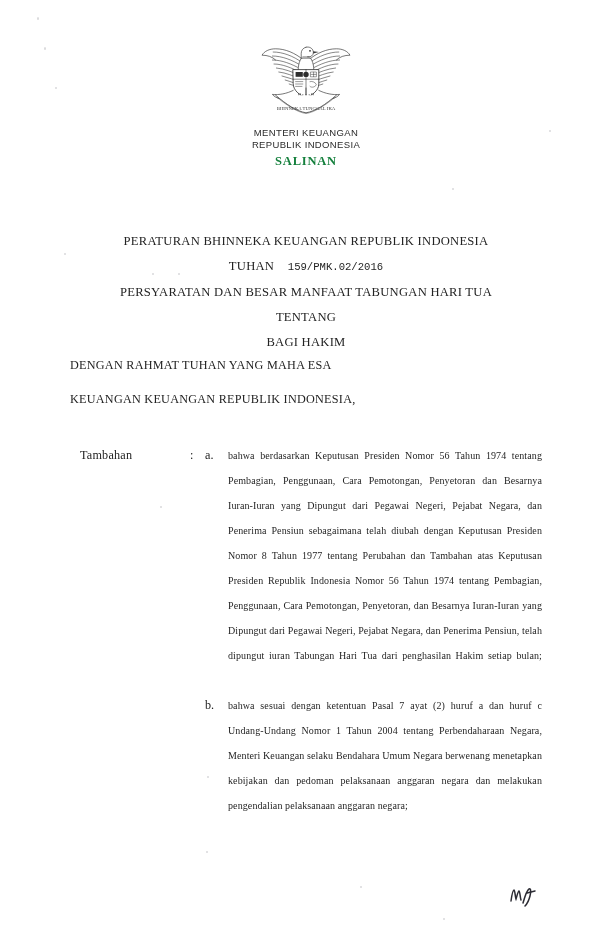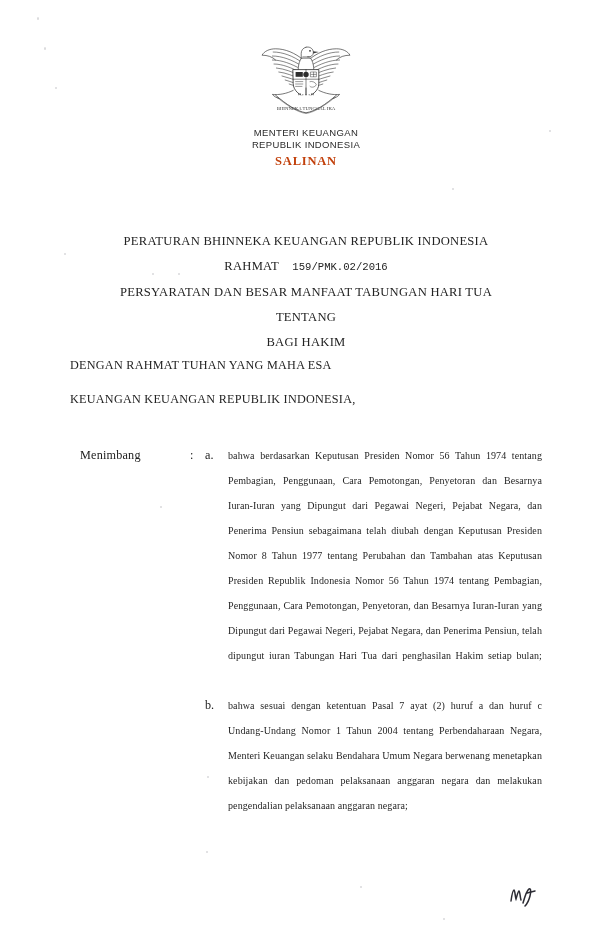--- a/index.html
+++ b/index.html
@@ -53,21 +53,21 @@
   .salinan {
     position: absolute;
     left: 0;
     right: 0;
     top: 154px;
     text-align: center;
     font-family: "Liberation Serif", "DejaVu Serif", serif;
     font-weight: bold;
     font-size: 12.5px;
     letter-spacing: 0.8px;
-    color: #c2410c;
+    color: #15803d;
   }
 
   
   .title-block {
     position: absolute;
     left: 70px;
     right: 70px;
     top: 229px;
     text-align: center;
     font-size: 12.6px;
@@ -266,34 +266,34 @@
   </div>
 
   <div class="masthead">
     <div>MENTERI KEUANGAN</div>
     <div>REPUBLIK INDONESIA</div>
   </div>
   <div class="salinan">SALINAN</div>
 
   <div class="title-block">
     <div>PERATURAN BHINNEKA KEUANGAN REPUBLIK INDONESIA</div>
-    <div class="nomor-line"><span>RAHMAT</span>    <span class="nomor-value">159/PMK.02/2016</span></div>
+    <div class="nomor-line"><span>TUHAN</span>    <span class="nomor-value">159/PMK.02/2016</span></div>
     <div>PERSYARATAN DAN BESAR MANFAAT TABUNGAN HARI TUA</div>
     <div>TENTANG</div>
     <div>BAGI HAKIM</div>
   </div>
 
   <div class="preamble">
     <div>DENGAN RAHMAT TUHAN YANG MAHA ESA</div>
     <div>KEUANGAN KEUANGAN REPUBLIK INDONESIA,</div>
   </div>
 
   <div class="considerations">
     <div class="cons-row">
-      <div class="cons-label">Menimbang</div>
+      <div class="cons-label">Tambahan</div>
       <div class="cons-colon">:</div>
       <div class="cons-items">
 
         <div class="cons-item">
           <div class="cons-marker">a.</div>
           <div class="cons-text last-justify">bahwa berdasarkan Keputusan Presiden Nomor 56 Tahun 1974 tentang Pembagian, Penggunaan, Cara Pemotongan, Penyetoran dan Besarnya Iuran-Iuran yang Dipungut dari Pegawai Negeri, Pejabat Negara, dan Penerima Pensiun sebagaimana telah diubah dengan Keputusan Presiden Nomor 8 Tahun 1977 tentang Perubahan dan Tambahan atas Keputusan Presiden Republik Indonesia Nomor 56 Tahun 1974 tentang Pembagian, Penggunaan, Cara Pemotongan, Penyetoran, dan Besarnya Iuran-Iuran yang Dipungut dari Pegawai Negeri, Pejabat Negara, dan Penerima Pensiun, telah dipungut iuran Tabungan Hari Tua dari penghasilan Hakim setiap bulan;</div>
         </div>
 
         <div class="cons-item">
           <div class="cons-marker">b.</div>

